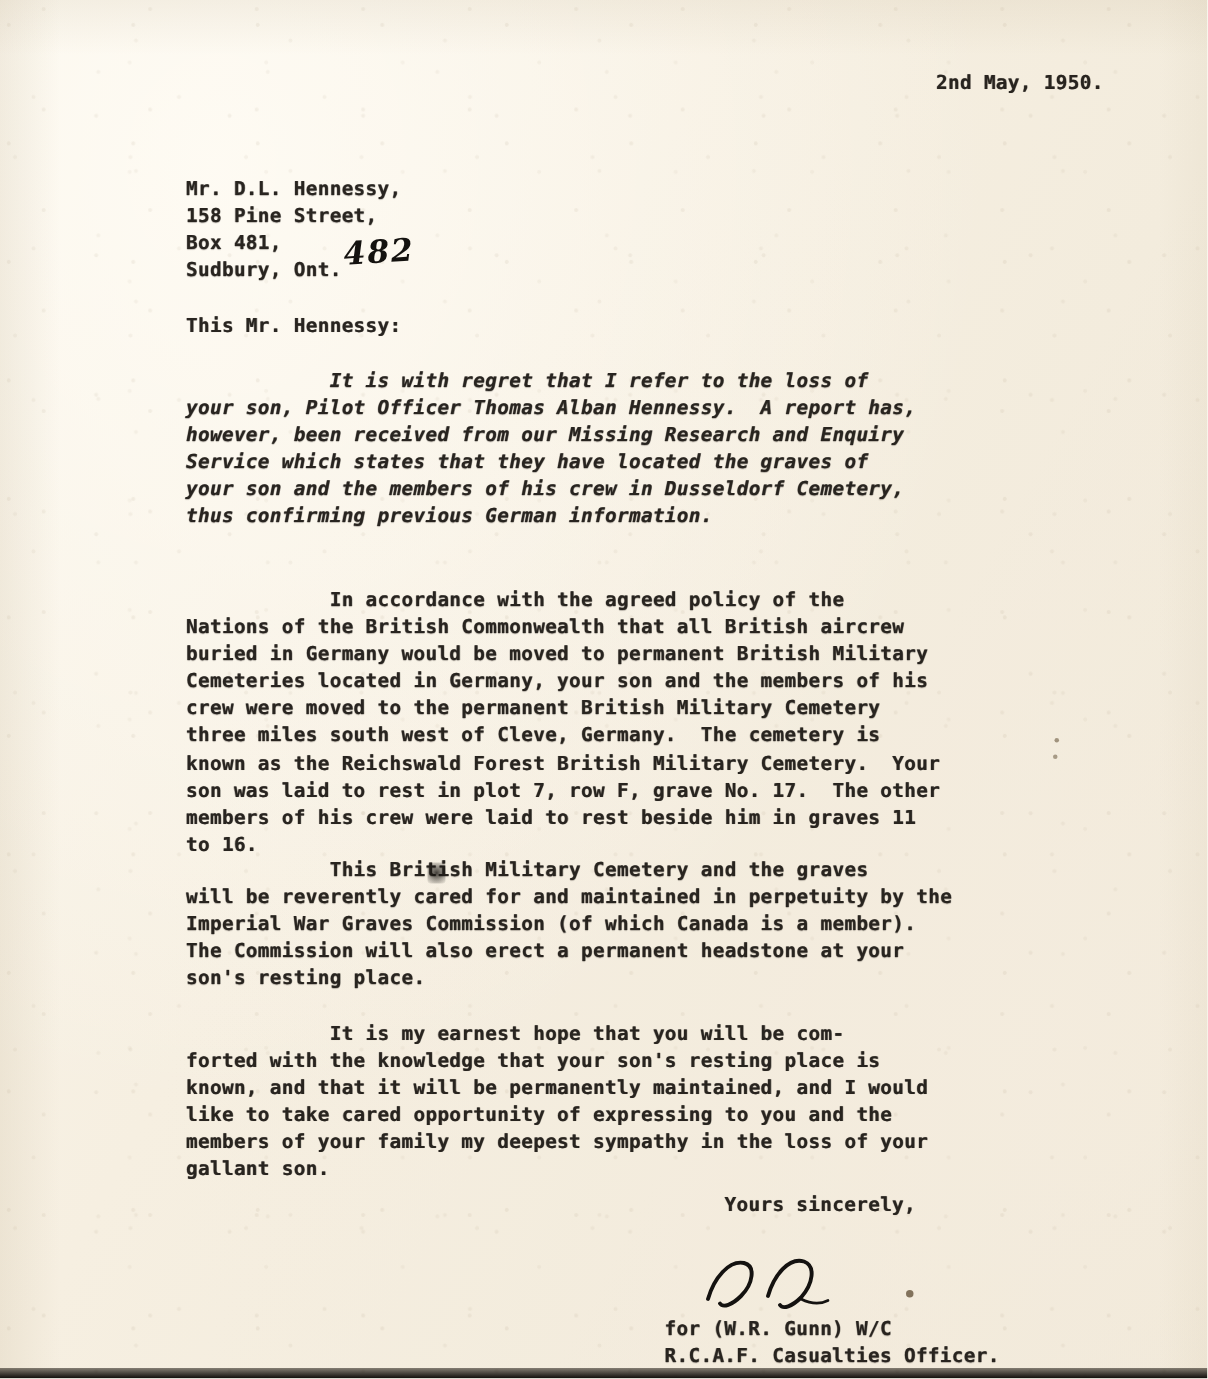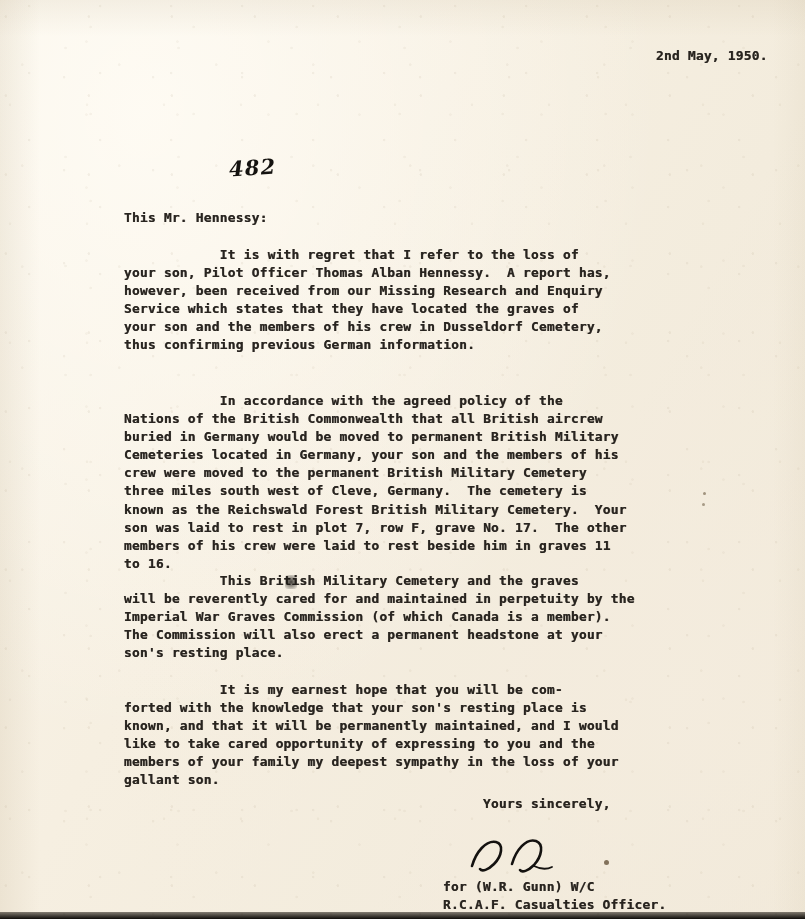--- a/index.html
+++ b/index.html
@@ -71,24 +71,24 @@
     letter-spacing: 0.22px;
     color: #191511;
     text-shadow:
       0.35px 0 0 rgba(25,21,17,0.42),
       -0.35px 0 0 rgba(25,21,17,0.30),
       0 0.4px 0.6px rgba(25,21,17,0.30);
     font-weight: 700;
     opacity: 0.93;
   }
 
-  #date-line   { left: 656px; top: 47px; }
+  #date-line   { left: 624px; top: 47px; }
   #address     { left: 124px; top: 118px; }
   #salutation  { left: 124px; top: 209px; }
-  #para-1      { left: 124px; top: 246px; }
+  #para-1      { left: 124px; top: 246px; font-style: italic; }
   #para-2      { left: 124px; top: 392px; }
   #para-3      { left: 124px; top: 572px; }
   #para-4      { left: 124px; top: 681px; }
   #closing     { left: 461px; top: 795px; margin-left: 22px; }
   #sig-block   { left: 443px; top: 878px; }
 
   
   .handwriting {
     position: absolute;
     font-family: "DejaVu Serif", "Liberation Serif", serif;
@@ -137,20 +137,24 @@
 </head>
 <body>
 
 <div id="page">
 
   <div id="grain"></div>
   <div id="vignette"></div>
 
   <div class="typed" id="date-line">2nd May, 1950.</div>
 
+  <div class="typed" id="address">Mr. D.L. Hennessy,
+158 Pine Street,
+Box 481,
+Sudbury, Ont.</div>
 
   <div class="handwriting" id="hand-box-number">482</div>
 
   <div class="typed" id="salutation">This Mr. Hennessy:</div>
 
   <div class="typed" id="para-1">            It is with regret that I refer to the loss of
 your son, Pilot Officer Thomas Alban Hennessy.  A report has,
 however, been received from our Missing Research and Enquiry
 Service which states that they have located the graves of
 your son and the members of his crew in Dusseldorf Cemetery,

